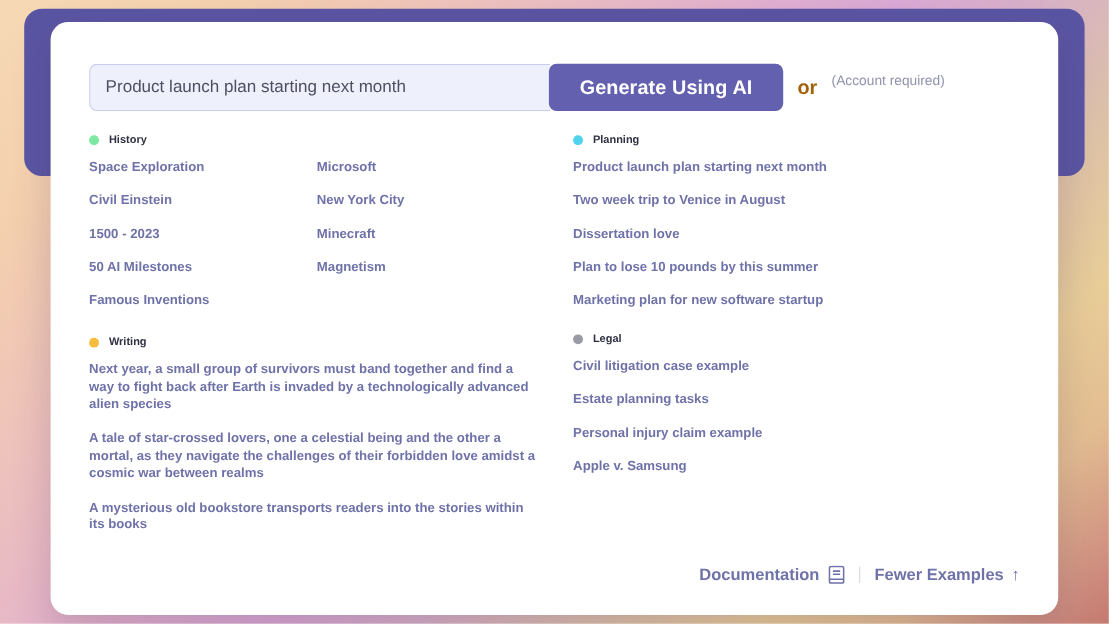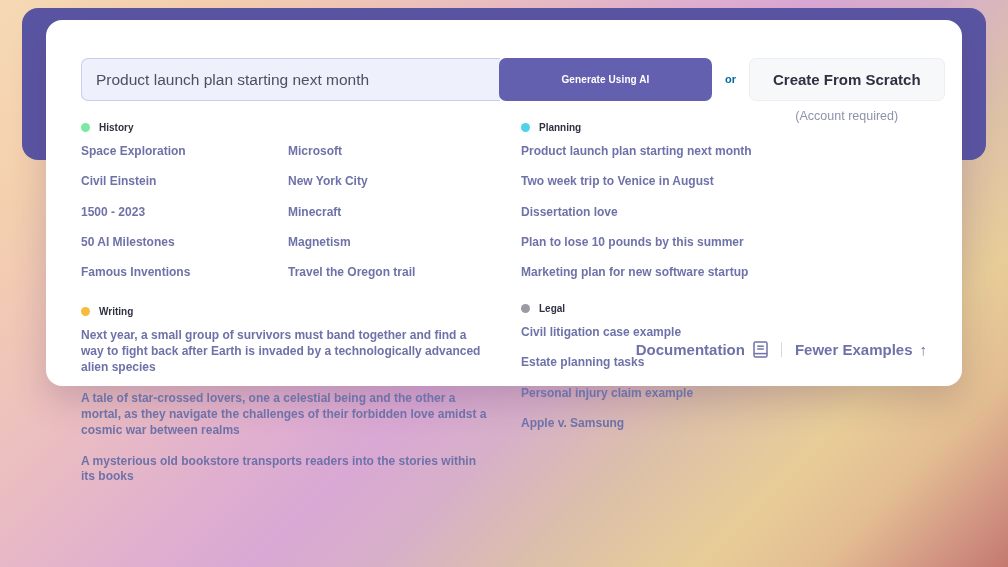--- a/index.html
+++ b/index.html
@@ -39,21 +39,21 @@
     background: #5a55a3;
     border-radius: 16px;
   }
 
   
   .card {
     position: absolute;
     left: 46px;
     top: 20px;
     width: 916px;
-    height: 366px;
+    height: 539px;
     background: #ffffff;
     border-radius: 16px;
     box-shadow: 0 14px 34px rgba(80, 50, 90, 0.22);
   }
 
   
   .top-row {
     position: absolute;
     left: 35px;
     top: 38px;
@@ -78,29 +78,29 @@
 
   .generate-btn {
     width: 213px;
     height: 43px;
     margin-left: -1px;
     background: #6460b0;
     color: #ffffff;
     border: none;
     border-radius: 7px;
     font-family: "Liberation Sans", sans-serif;
-    font-size: 10px;
+    font-size: 18px;
     font-weight: bold;
     cursor: pointer;
     letter-spacing: 0.1px;
   }
 
   .or-text {
-    color: #0369a1;
-    font-size: 11px;
+    color: #a16207;
+    font-size: 18px;
     font-weight: bold;
     margin: 0 13px;
     line-height: 43px;
   }
 
   .scratch-wrap {
     display: flex;
     flex-direction: column;
     align-items: center;
   }
@@ -215,21 +215,20 @@
 
 <div class="purple-panel"></div>
 
 <div class="card">
 
   <div class="top-row">
     <input class="prompt-input" type="text" value="Product launch plan starting next month" placeholder="Describe what you want to create" style="">
     <button class="generate-btn">Generate Using AI</button>
     <span class="or-text">or</span>
     <div class="scratch-wrap">
-      <button class="scratch-btn">Create From Scratch</button>
       <span class="account-note">(Account required)</span>
     </div>
   </div>
 
   <div class="columns">
 
     <div class="col left">
 
       <div class="section">
         <div class="section-head">
@@ -242,21 +241,20 @@
             <a class="item short">Civil Einstein</a>
             <a class="item short">1500 - 2023</a>
             <a class="item short">50 AI Milestones</a>
             <a class="item short">Famous Inventions</a>
           </div>
           <div class="subcol">
             <a class="item short">Microsoft</a>
             <a class="item short">New York City</a>
             <a class="item short">Minecraft</a>
             <a class="item short">Magnetism</a>
-            <a class="item short">Travel the Oregon trail</a>
           </div>
         </div>
       </div>
 
       <div class="section writing-section">
         <div class="section-head">
           <span class="dot" style="background: rgb(246, 188, 62);"></span>
           <span class="section-title">Writing</span>
         </div>
         <a class="item para">Next year, a small group of survivors must band together and find a way to fight back after Earth is invaded by a technologically advanced alien species</a>

